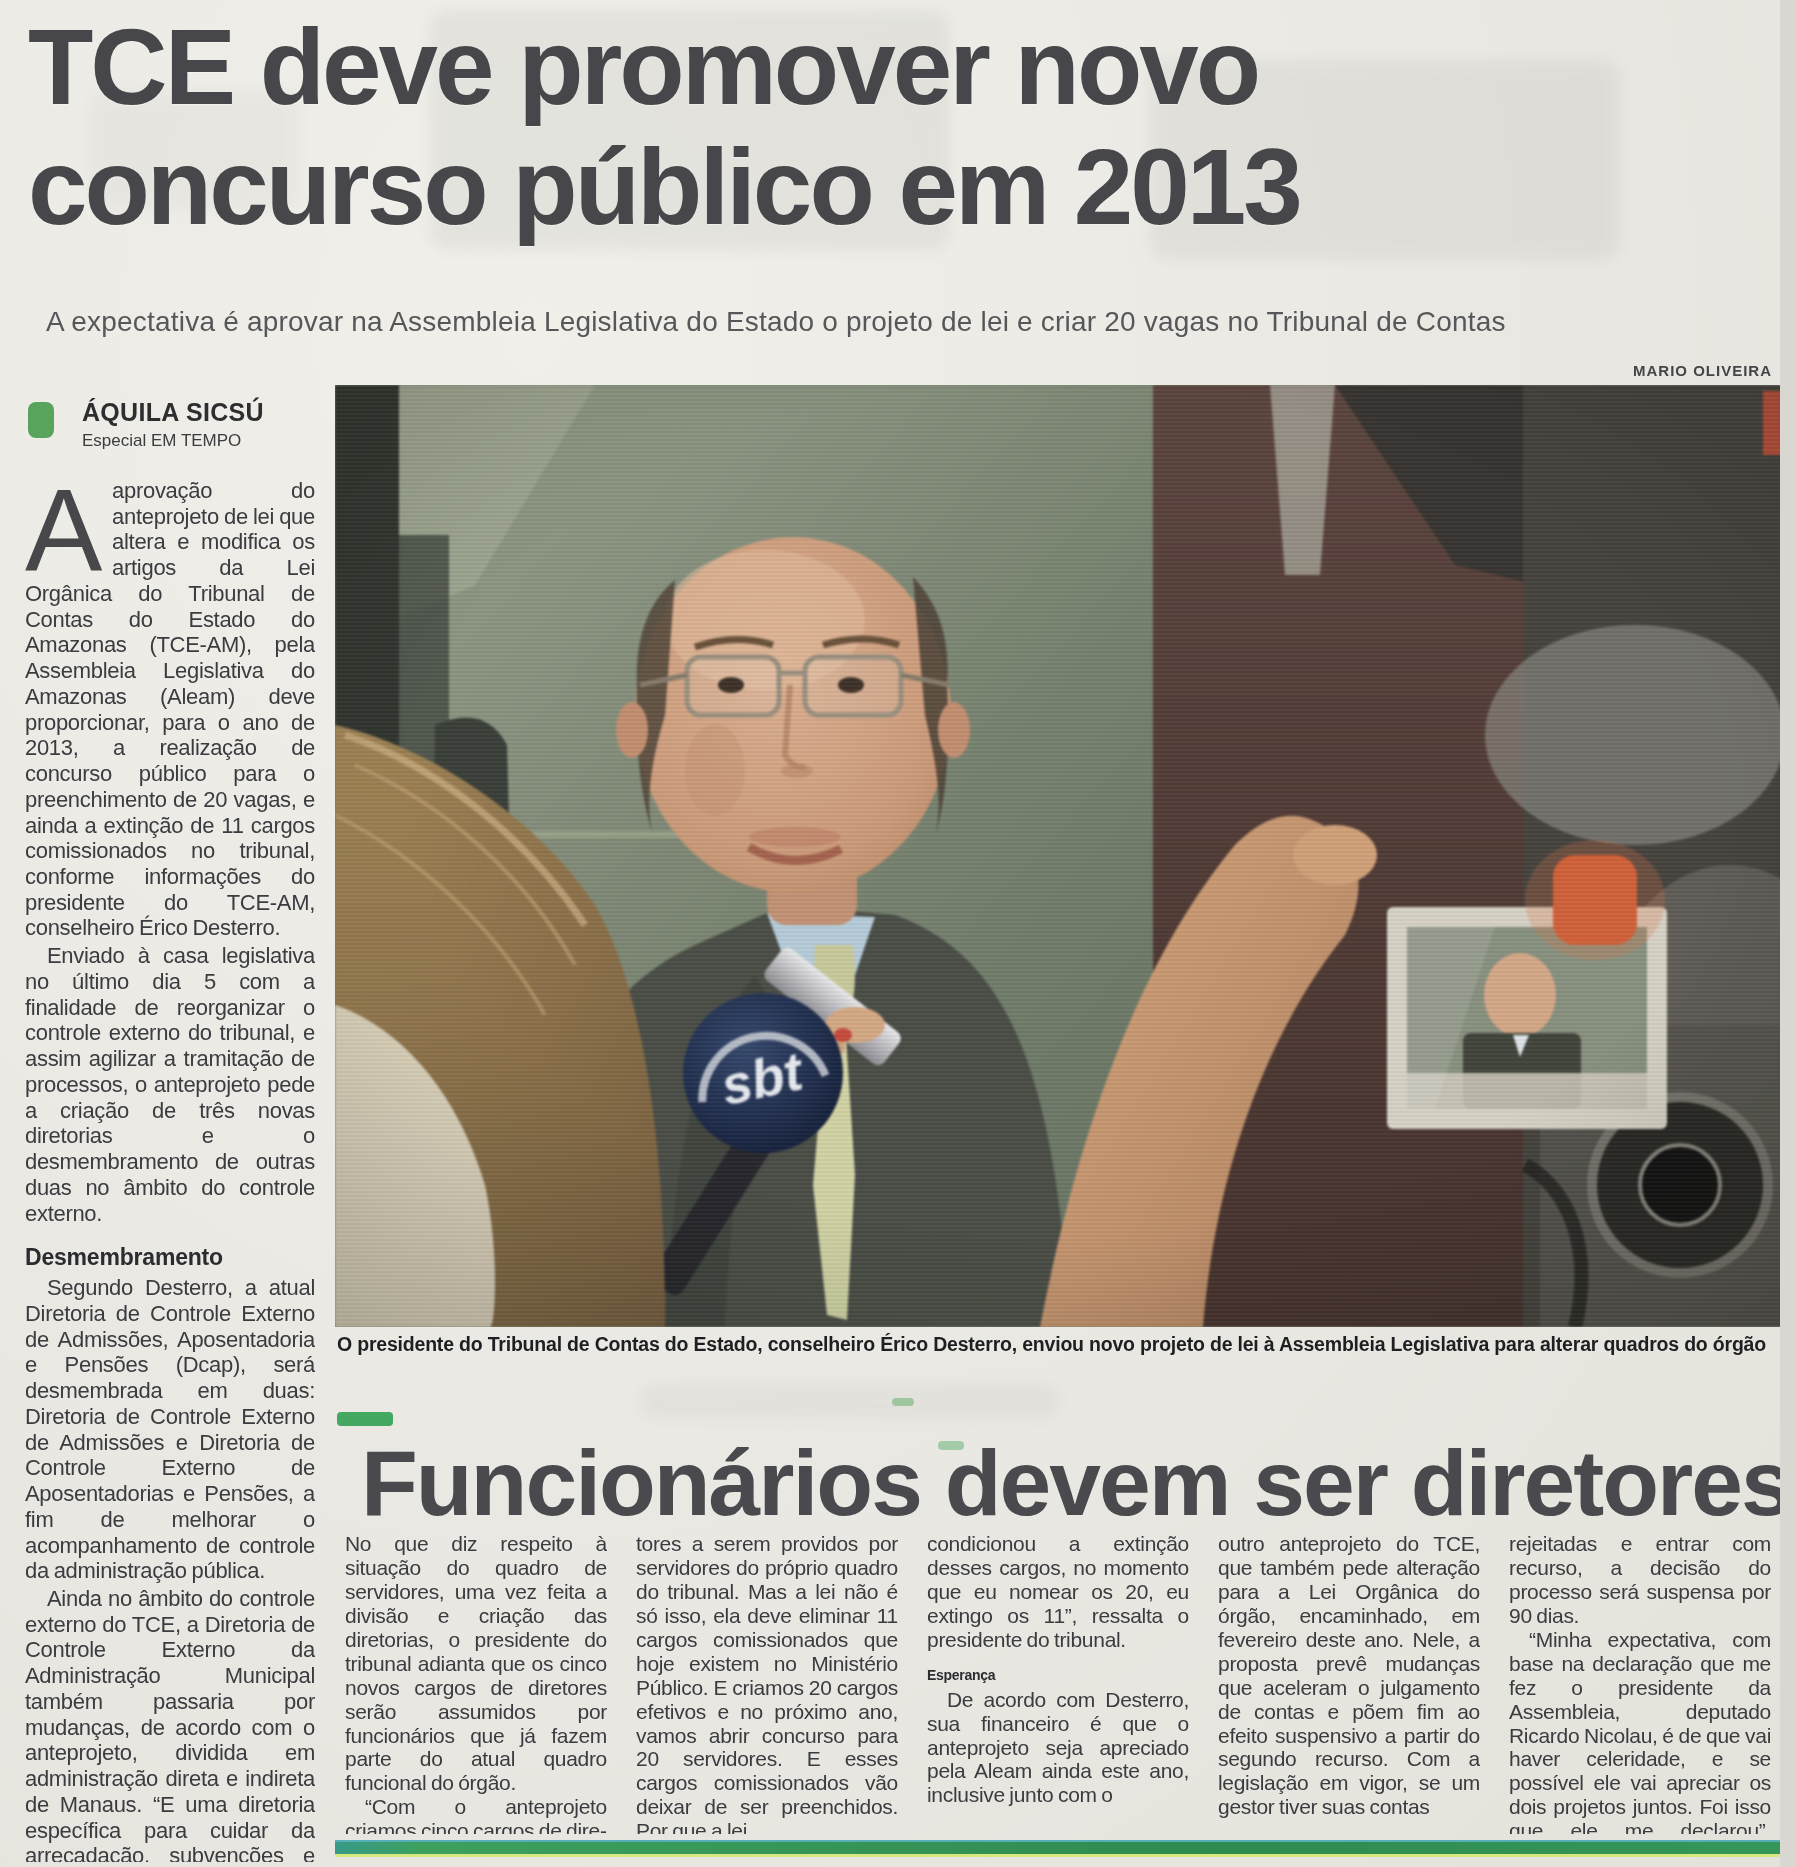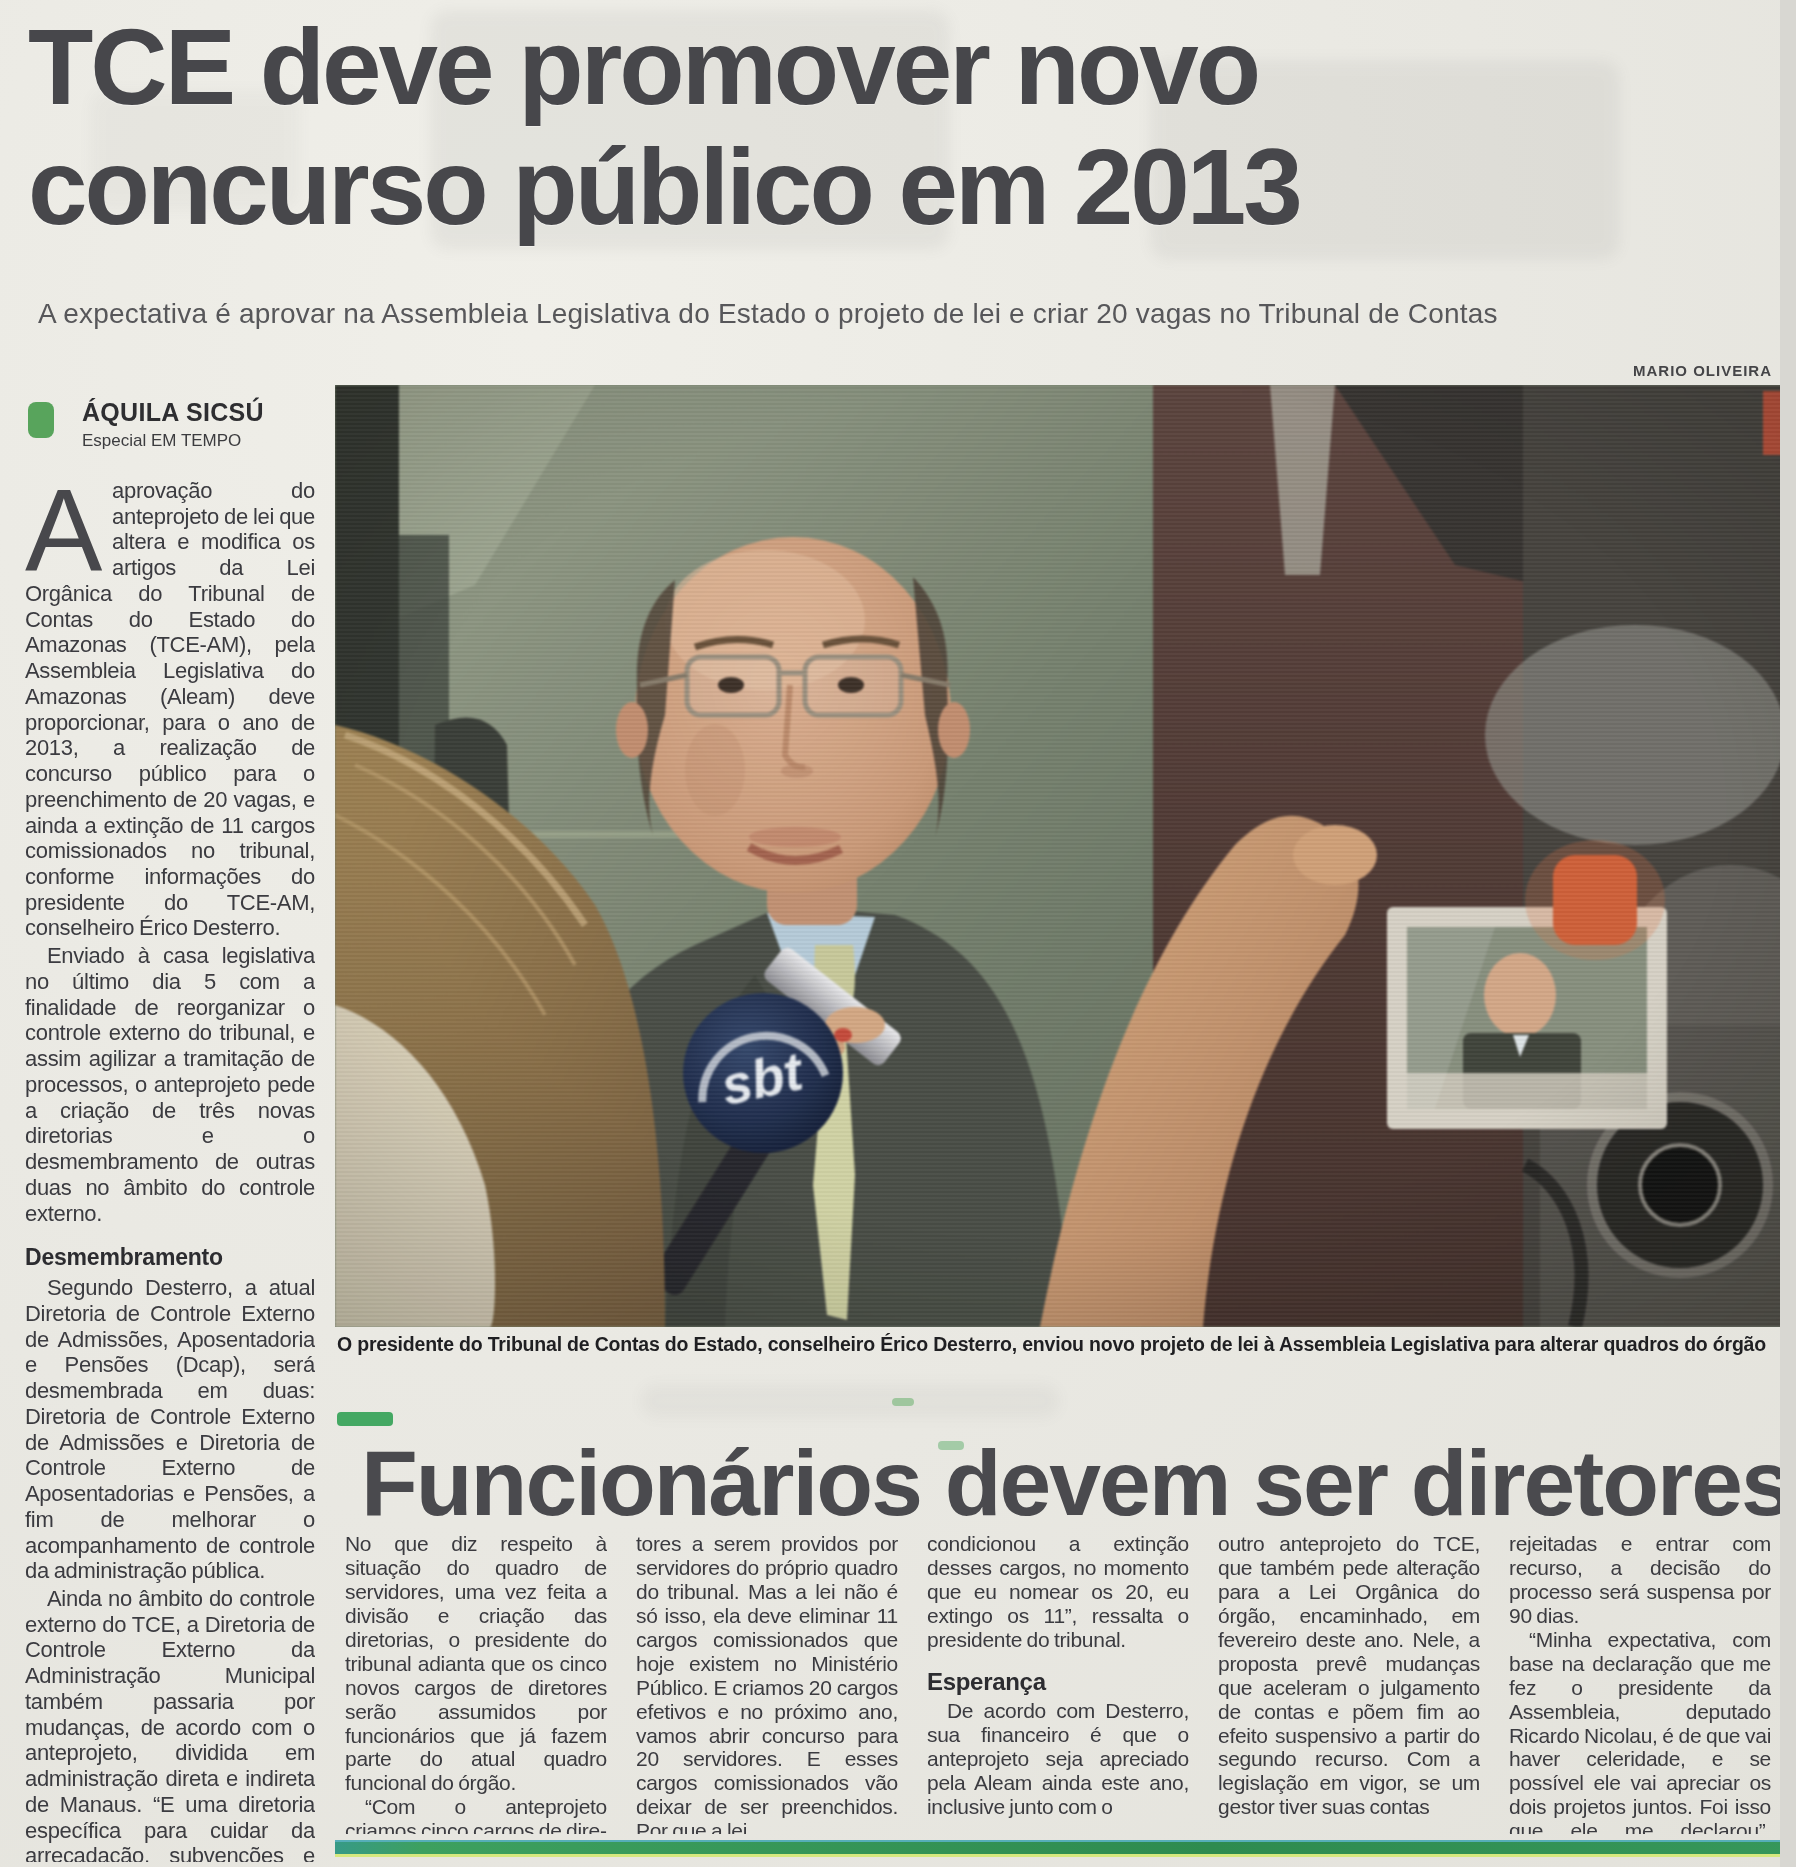--- a/index.html
+++ b/index.html
@@ -15,21 +15,21 @@
   .g2{left:1150px;top:60px;width:470px;height:200px;}
   .g3{left:640px;top:1384px;width:420px;height:34px;opacity:.05;}
   .g4{left:90px;top:90px;width:210px;height:120px;opacity:.04;}
 
   h1.main-headline{
     position:absolute;left:28px;top:8px;margin:0;width:1760px;
     font-size:107px;line-height:1.12;letter-spacing:-3px;font-weight:bold;
     color:#47474b;text-shadow:0 1px 0 rgba(255,255,255,.4);
   }
   .subhead{
-    position:absolute;left:30px;top:290px;margin:8px;width:1750px;
+    position:absolute;left:30px;top:290px;margin:16px;width:1750px;
     font-size:28px;color:#57575a;letter-spacing:.2px;font-weight:400;
   }
   .credit{
     position:absolute;right:8px;top:362px;font-size:15px;color:#454548;
     letter-spacing:1px;font-weight:bold;
   }
   .byline{position:absolute;left:28px;top:398px;display:flex;align-items:flex-start;gap:28px;}
   .byline-mark{width:26px;height:36px;border-radius:8px;background:#58a45c;display:inline-block;margin-top:4px;}
   .byline .author{font-size:25px;font-weight:bold;color:#2e2e31;letter-spacing:.3px;}
   .byline .role{font-size:17px;color:#3c3c3f;margin-top:4px;}
@@ -72,21 +72,21 @@
     font-size:93px;letter-spacing:-2px;font-weight:bold;color:#4a4a4e;
   }
   .cols{position:absolute;left:345px;top:1532px;width:1426px;height:302px;display:flex;gap:29px;}
   .ncol{
     width:262px;height:302px;overflow:hidden;
     font-size:21px;line-height:1.14;color:#3b3b40;text-align:justify;
     letter-spacing:-.3px;word-spacing:-1px;
   }
   .ncol p{margin:0;}
   .ncol p + p{text-indent:20px;}
-  .ncol h4{margin:16px 0 4px 0;font-size:24px;color:#2c2c30;}
+  .ncol h4{margin:16px 0 4px 0;font-size:14px;color:#2c2c30;}
   .bottom-bar{
     position:absolute;left:335px;top:1840px;width:1461px;height:12px;
     background:linear-gradient(90deg,#379a86 0%,#3da05f 6%,#2e8b4f 60%,#36975a 100%);
     border-top:2px solid #56aeb8;border-bottom:3px solid #d6e87e;
   }
 </style>
 </head>
 <body>
 
 <div class="page">

